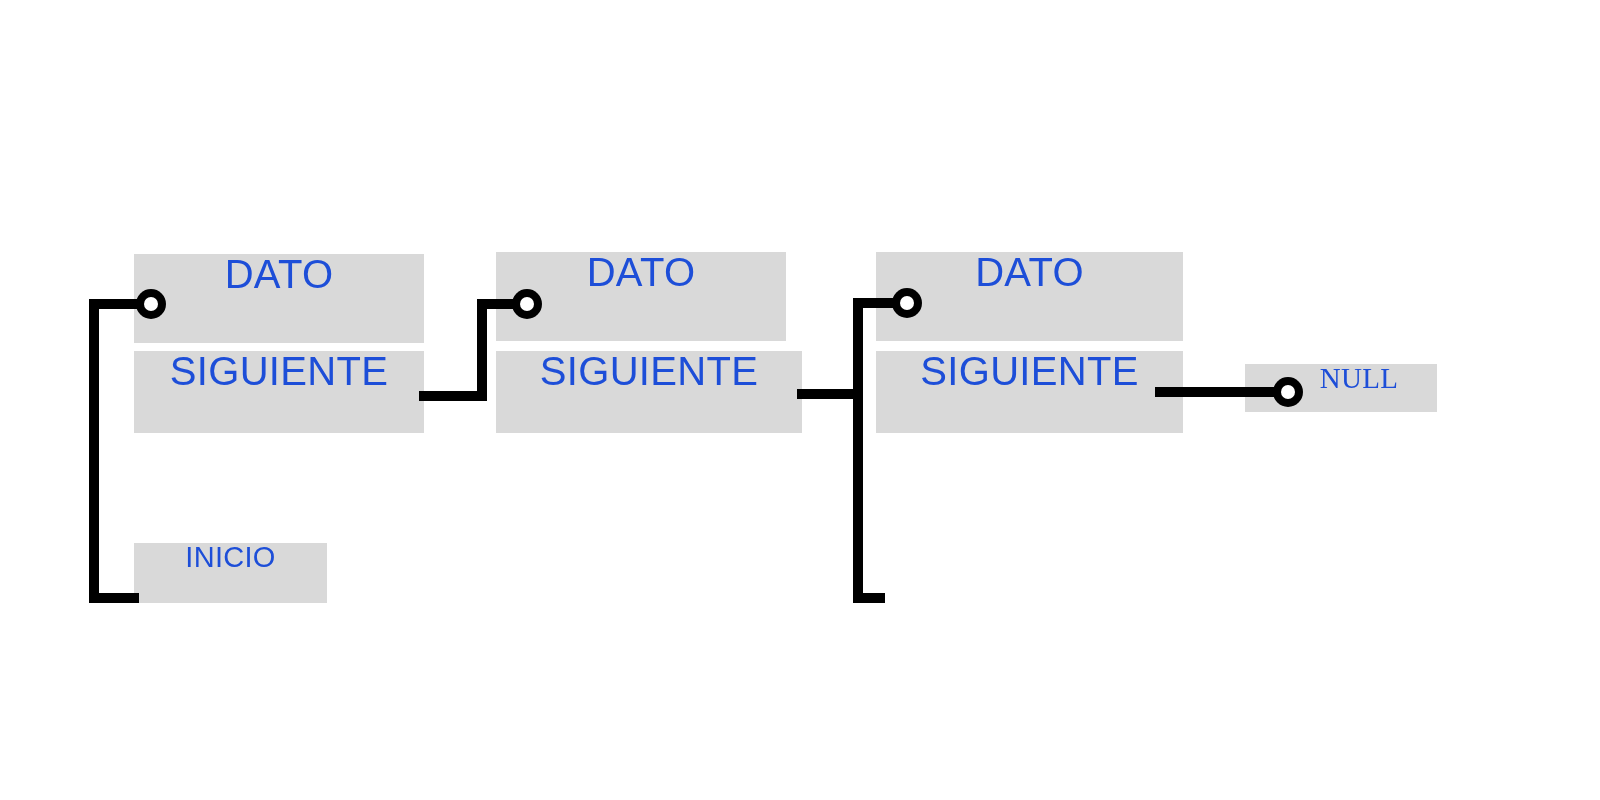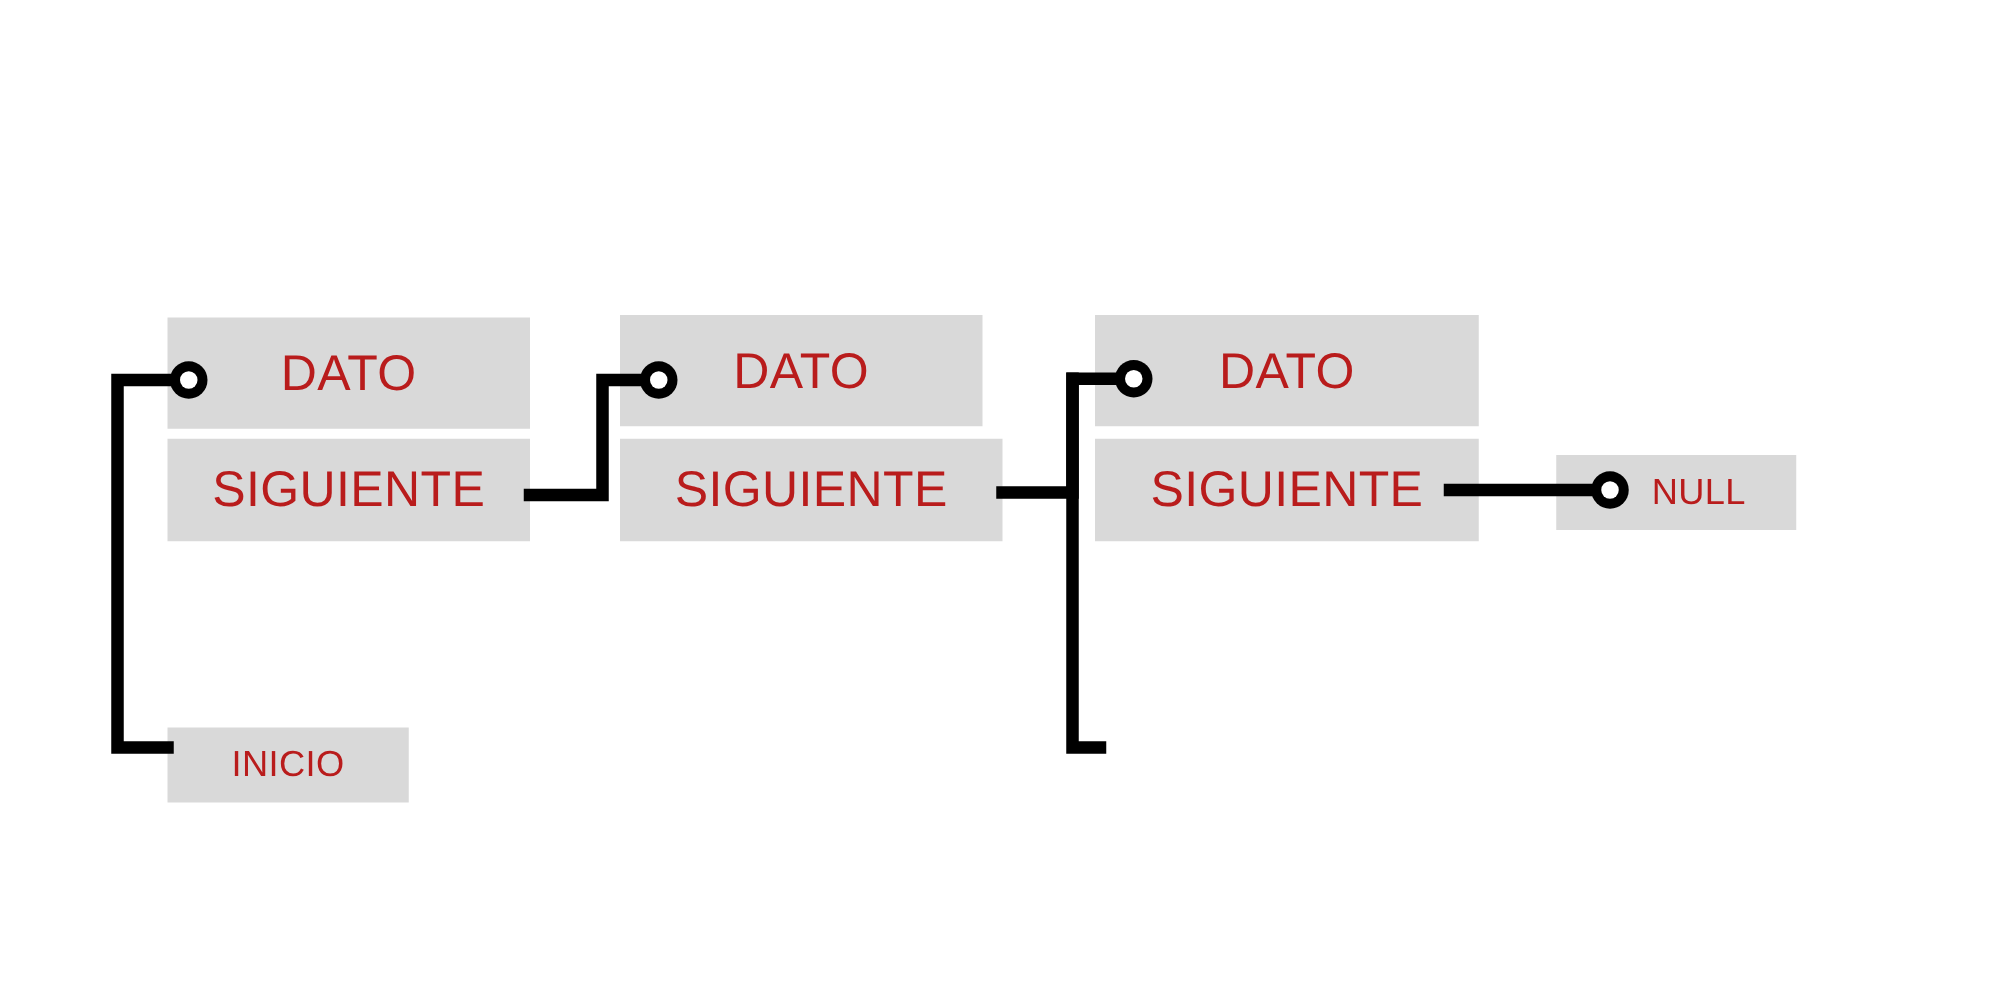--- a/index.html
+++ b/index.html
@@ -20,23 +20,23 @@
     height: 800px;
     background: #ffffff;
   }
 
   
   .box {
     position: absolute;
     background: #d9d9d9;
     box-sizing: border-box;
     display: flex;
-    align-items: center;
+    align-items: flex-start;
     justify-content: center;
-    color: #b91c1c;
+    color: #1d4ed8;
     white-space: nowrap;
   }
   .field-label {
     font-size: 40px;
     line-height: 1;
     letter-spacing: 0.3px;
     font-weight: 400;
   }
   .marker-label {
     font-size: 29px;
@@ -49,23 +49,23 @@
   
   #node1-dato      { left: 134px; top: 254px;  width: 290px; height: 89px; }
   #node1-siguiente { left: 134px; top: 351px;  width: 290px; height: 82px; }
   
   #node2-dato      { left: 496px; top: 252px;  width: 290px; height: 89px; }
   #node2-siguiente { left: 496px; top: 351px;  width: 306px; height: 82px; }
   
   #node3-dato      { left: 876px; top: 252px;  width: 307px; height: 89px; }
   #node3-siguiente { left: 876px; top: 351px;  width: 307px; height: 82px; }
   
-  #inicio-box { left: 134px; top: 582px; width: 193px; height: 60px; }
+  #inicio-box { left: 134px; top: 543px; width: 193px; height: 60px; }
   #fin-box    { left: 875px; top: 568px; width: 192px; height: 60px; }
-  #null-box   { left: 1245px; top: 364px; width: 192px; height: 60px; }
+  #null-box   { left: 1245px; top: 364px; width: 192px; height: 48px; font-family: Liberation Serif, serif; }
 
   
   #null-box   .marker-label { transform: translateX(18px); }
 
   
   #wires {
     position: absolute;
     left: 0; top: 0;
     width: 1600px; height: 800px;
     pointer-events: none;

